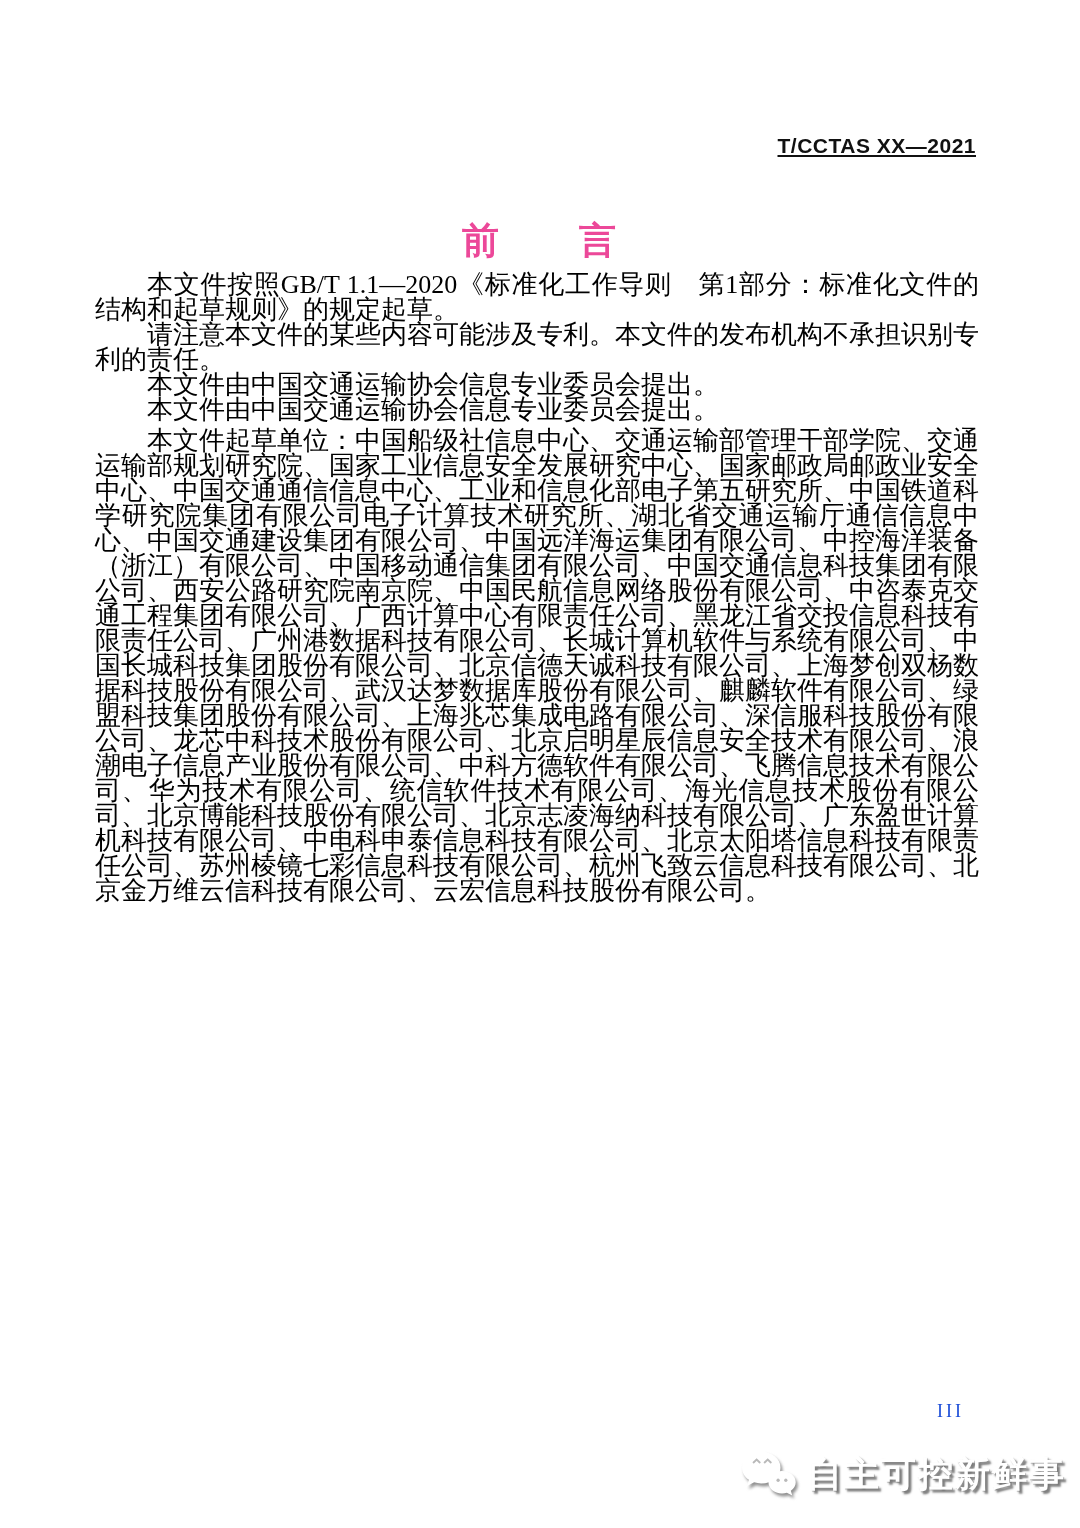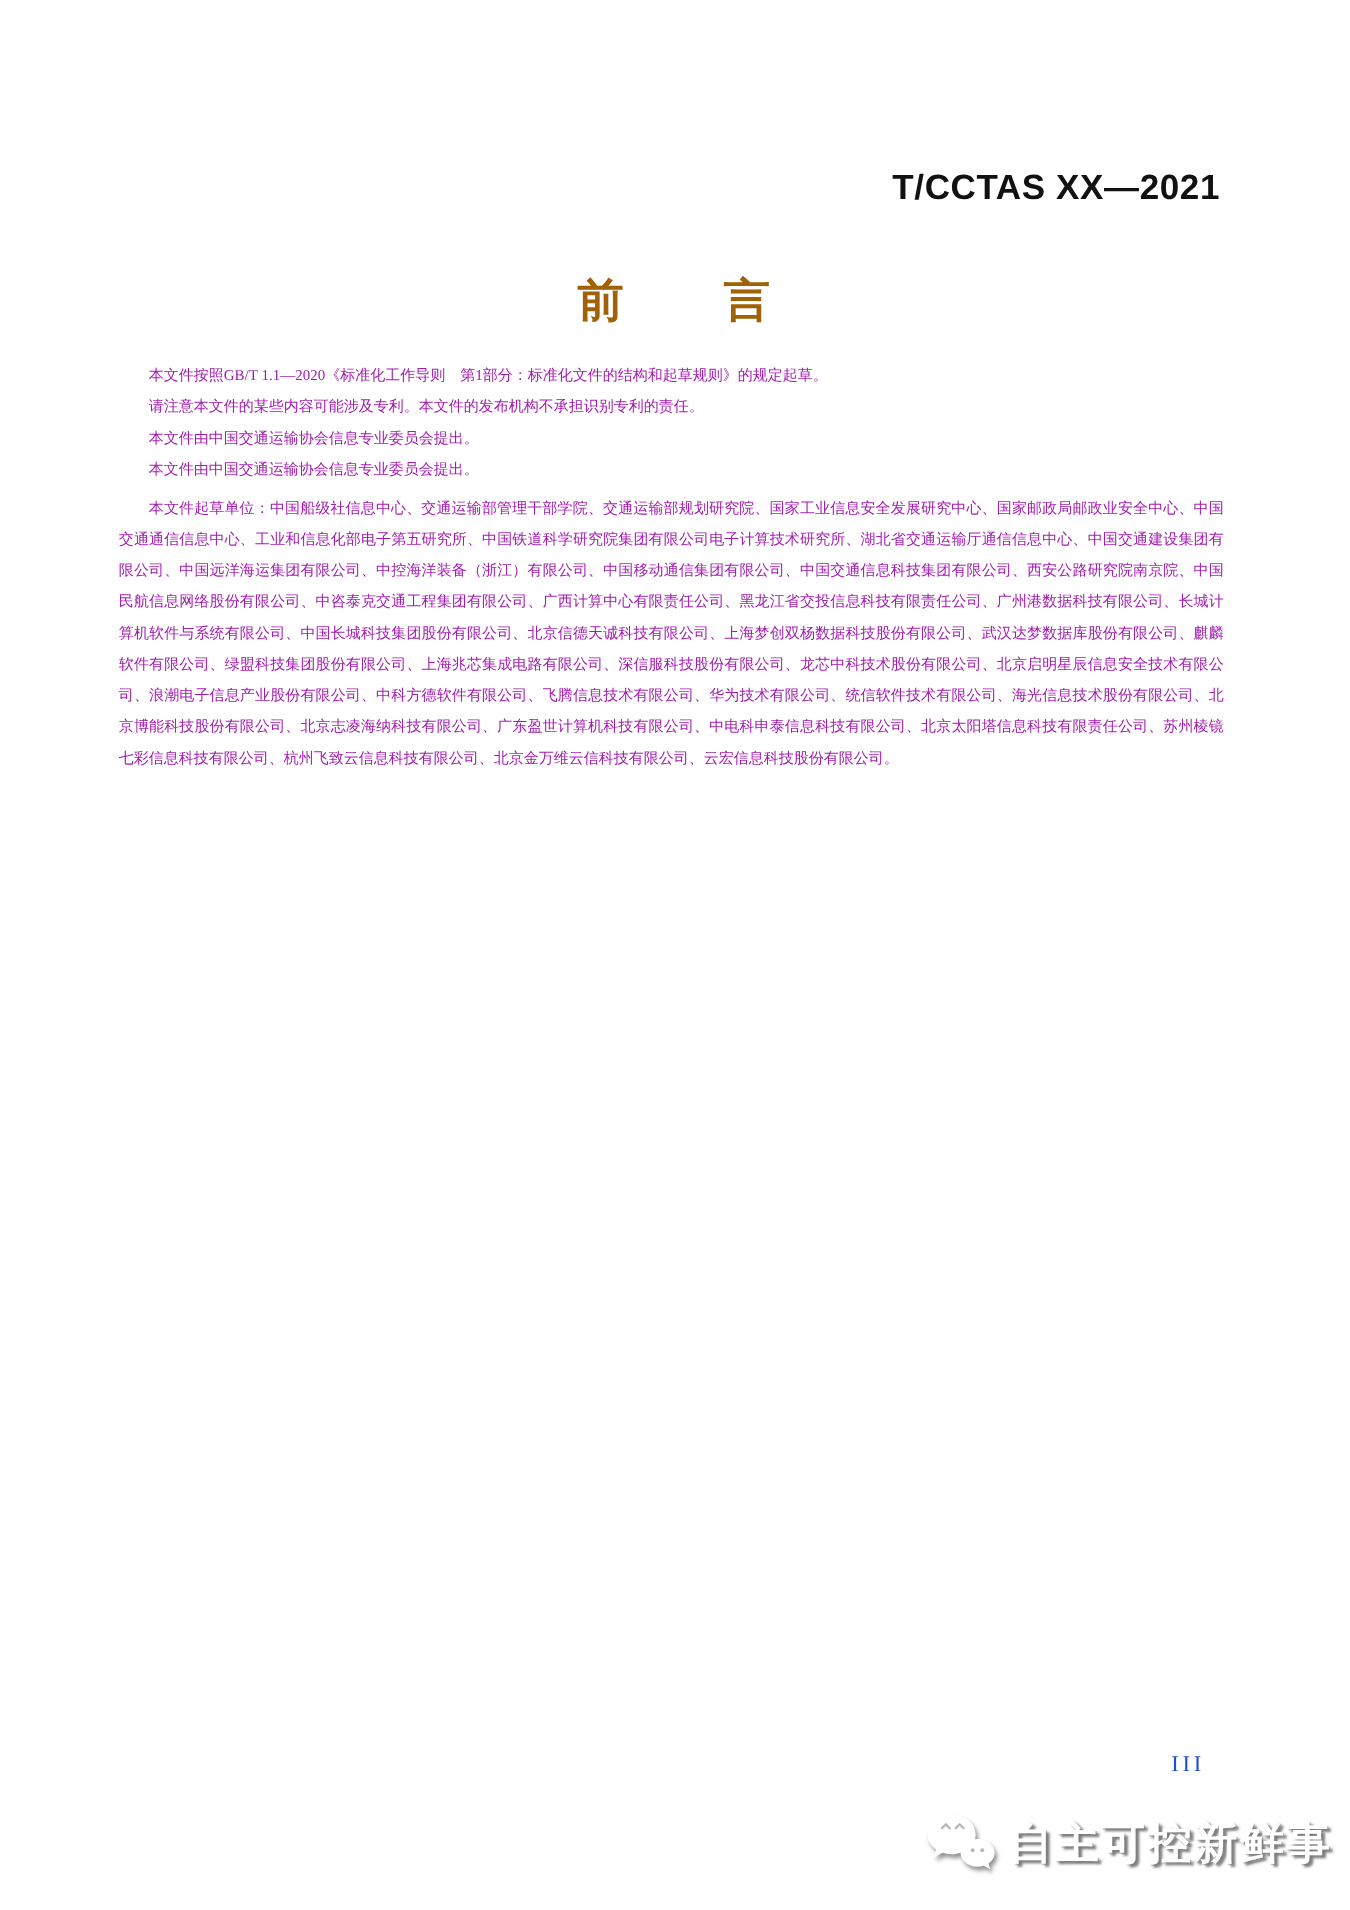--- a/index.html
+++ b/index.html
@@ -14,49 +14,50 @@
     background: #ffffff;
     overflow: hidden;
     font-family: "Liberation Serif", "DejaVu Serif", serif;
     color: #1d1d1d;
   }
   .header-code {
     position: absolute;
     top: 134px;
     right: 104px;
     font-family: "Liberation Sans", "DejaVu Sans", sans-serif;
-    font-size: 28px;
+    font-size: 21px;
     font-weight: 700;
     letter-spacing: 0.5px;
     color: #111;
     white-space: nowrap;
+    text-decoration: underline;
   }
   .doc-title {
     position: absolute;
     top: 216px;
     left: 0;
     width: 100%;
     text-align: center;
     font-family: "Liberation Sans", "DejaVu Sans", sans-serif;
     font-size: 37px;
     font-weight: 700;
-    color: #a16207;
+    color: #ec4899;
     letter-spacing: 2px;
     white-space: pre;
   }
   .foreword {
     position: absolute;
-    top: 288px;
+    top: 272px;
     left: 95px;
     width: 884px;
-    font-size: 12px;
+    font-size: 26px;
     line-height: 25px;
     text-align: justify;
     text-justify: inter-ideograph;
-    color: #a21caf;
+    color: #000000;
   }
   .foreword p {
     margin: 0;
     text-indent: 2em;
   }
   .foreword p.gap-before {
     margin-top: 6px;
   }
   .page-number {
     position: absolute;

